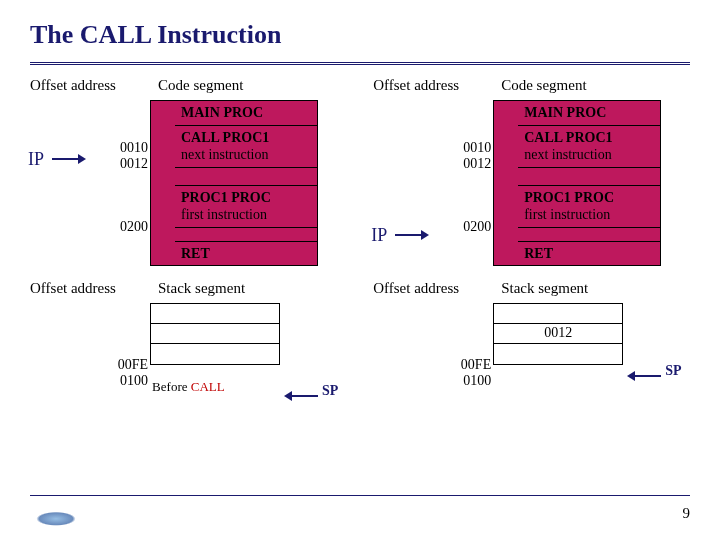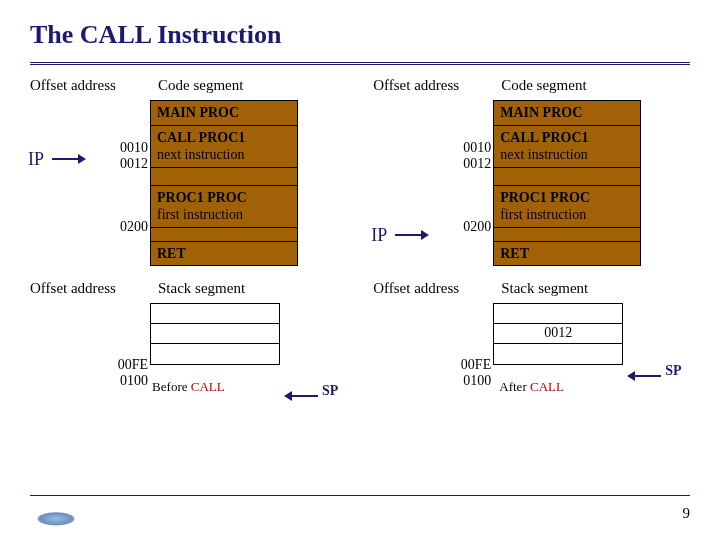--- a/index.html
+++ b/index.html
@@ -38,23 +38,24 @@
     width: 120px;
     font-size: 15px;
   }
   .col-h-right {
     font-size: 15px;
     margin-left: 8px;
   }
   .seg-box {
     border: 1px solid #000;
     margin-left: 120px;
-    width: 148px;
+    width: 168px;
     margin-bottom: 4px;
-    background: #a16207;
+    background: #be185d;
+    padding-left: 24px;
   }
   .seg-cell {
     border-bottom: 1px solid #000;
     padding: 3px 6px;
     font-size: 14px;
     line-height: 1.25;
   }
   .seg-cell:last-child { border-bottom: none; }
   .addr-col {
     position: absolute;
@@ -252,22 +253,19 @@
       <div class="stack-cell">0012</div>
       <div class="stack-cell"></div>
     </div>
 
     <svg class="sp-arrow" style="left:254px; top:292px;" viewBox="0 0 34 14">
       <line x1="34" y1="7" x2="8" y2="7" stroke="#1a1a6e" stroke-width="2"></line>
       <polygon points="8,2 0,7 8,12" fill="#1a1a6e"></polygon>
     </svg>
     <span class="sp-label" style="left:292px; top:286px;">SP</span>
 
-    <div class="caption">
-      <span>After </span><span class="caption-red">CALL</span>
-    </div>
   </div>
 
 </div>
 
 <div class="bottom-rule"></div>
 <div class="logo"></div>
 <div class="page-num">9</div>
 
 </body></html>

